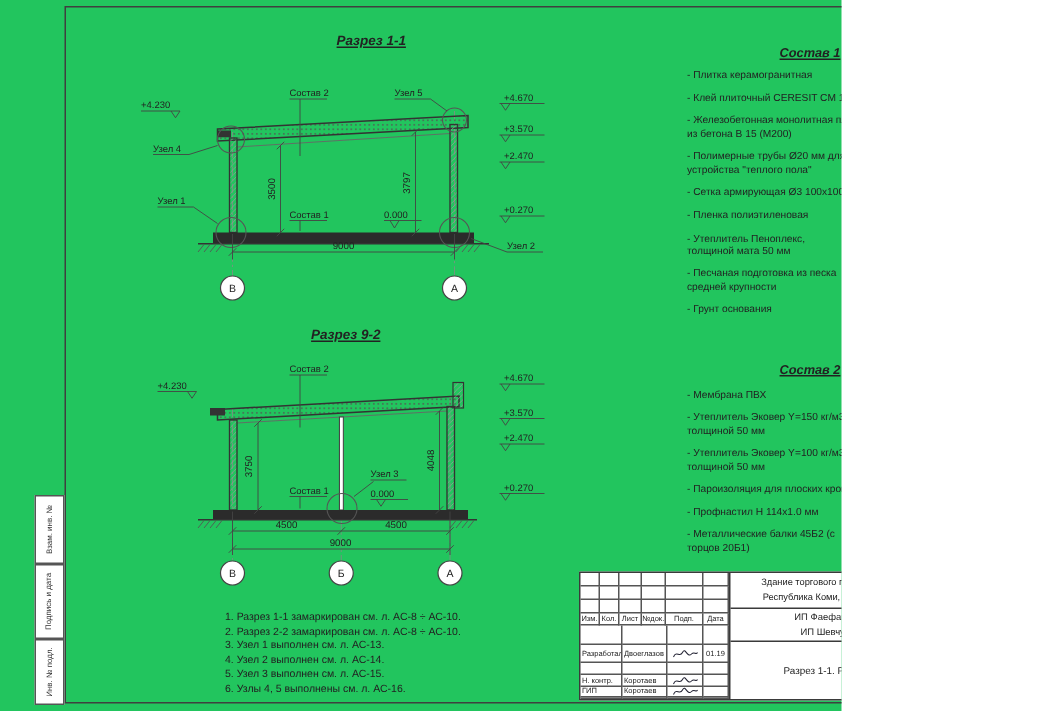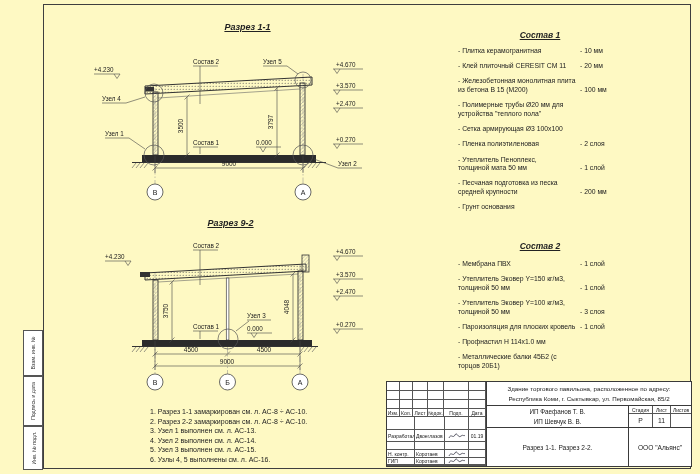--- a/index.html
+++ b/index.html
@@ -1,17 +1,17 @@
 <!DOCTYPE html>
 <html><head>
 <meta charset="utf-8">
 <style>
   html,body{margin:0;padding:0;background:#fff;}
   *{box-sizing:border-box;}
-  .page{position:relative;width:700px;height:474px;background:#fef9c3;overflow:hidden;
+  .page{position:relative;width:561px;height:474px;background:#22c55e;overflow:hidden;
         font-family:"Liberation Sans",sans-serif;color:#222;}
   .frame{position:absolute;left:43px;top:4px;width:648px;height:465px;border:1.4px solid #3f3f3f;}
   
   .vcell{position:absolute;left:23px;width:20px;border:1px solid #555;background:#fff;
          display:flex;align-items:center;justify-content:center;}
   .vcell span{transform:rotate(-90deg);white-space:nowrap;font-size:5.3px;color:#333;}
   
   .sec-title{position:absolute;font-size:9px;font-weight:bold;font-style:italic;
              text-decoration:underline;text-align:center;}
   .sec-svg{position:absolute;}

